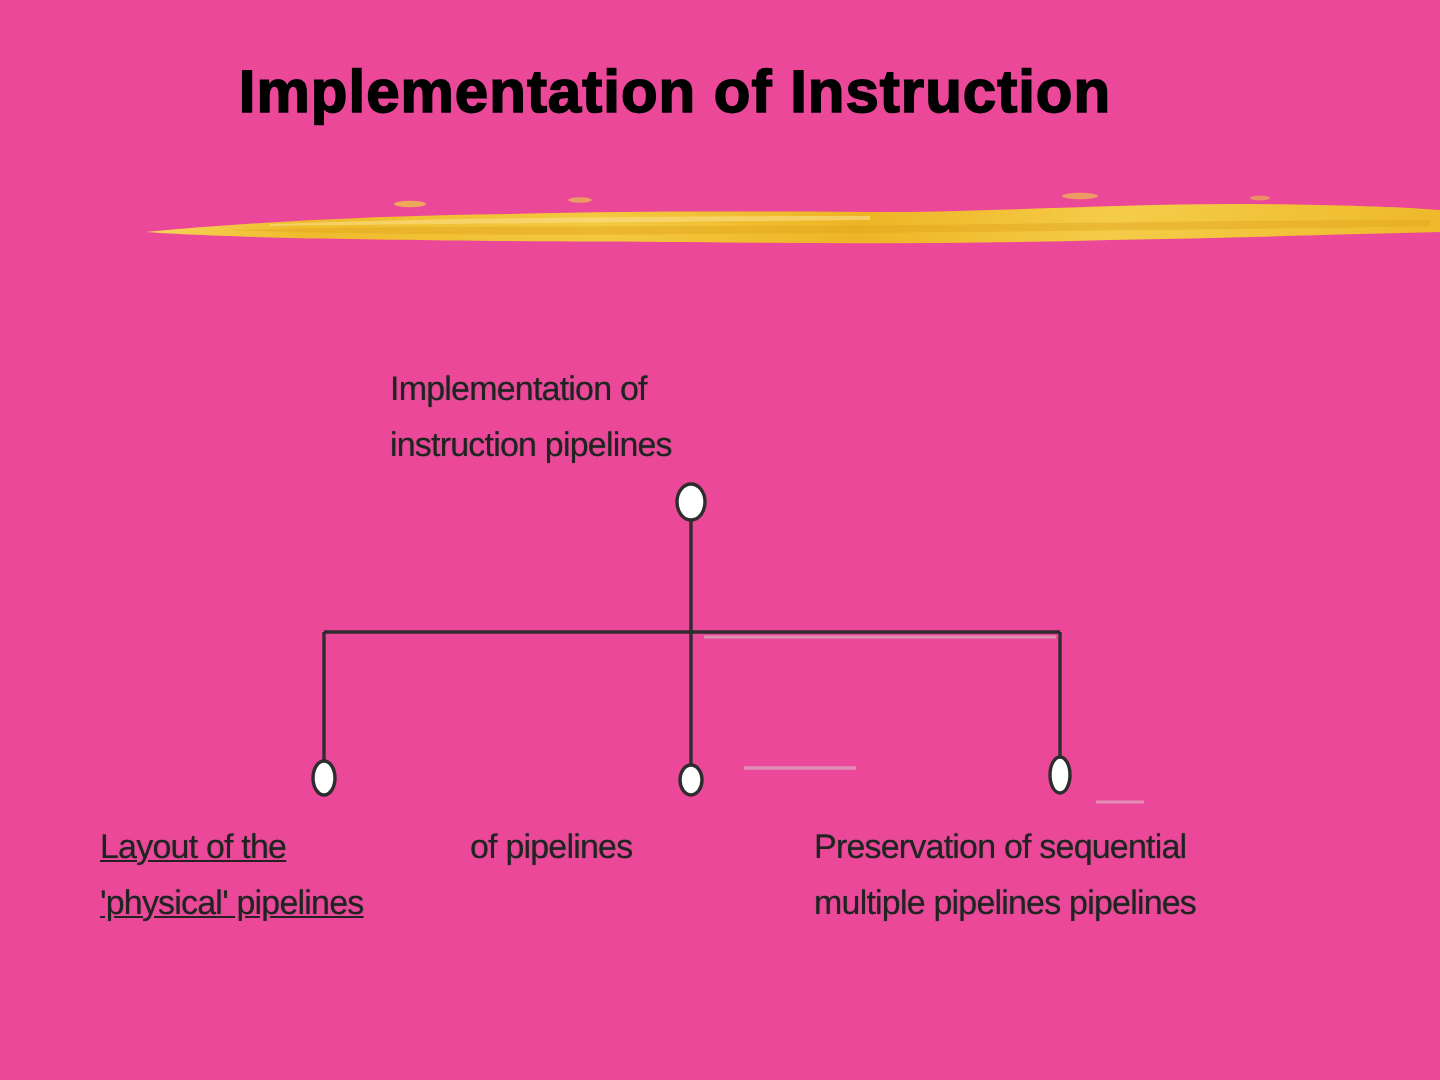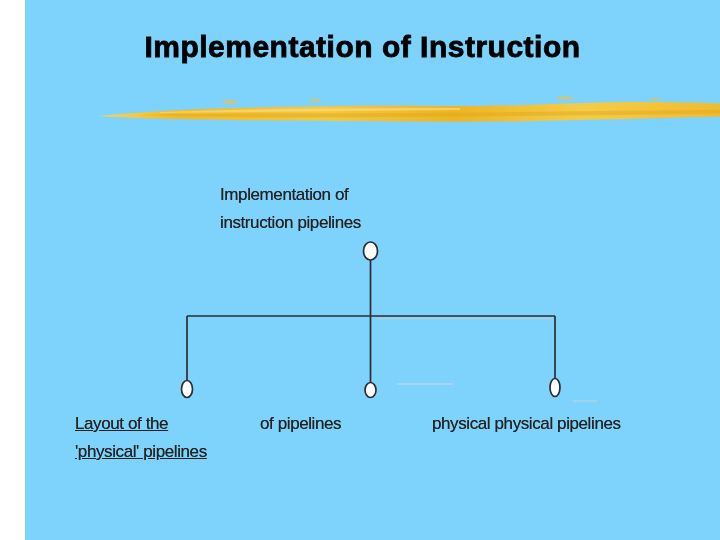--- a/index.html
+++ b/index.html
@@ -10,22 +10,21 @@
   body {
     width: 720px;
     height: 540px;
     position: relative;
     overflow: hidden;
     font-family: "Liberation Sans", sans-serif;
   }
   .slide {
     position: absolute;
     inset: 0;
-    background: #7dd3fc;
-    margin-left: 25px;
+    background: #ec4899;
   }
   
   .title {
     position: absolute;
     left: 70px;
     top: 30px;
     width: 535px;
     text-align: center;
     color: #000000;
     font-weight: bold;
@@ -139,16 +138,17 @@
   <div class="node-label leaf-label-1">
     <span class="nline">Layout of the</span>
     <span class="nline">'physical' pipelines</span>
   </div>
 
   <div class="node-label leaf-label-2">
     <span class="nline">of pipelines</span>
   </div>
 
   <div class="node-label leaf-label-3">
-    <span class="nline">physical physical pipelines</span>
+    <span class="nline">Preservation of sequential</span>
+    <span class="nline">multiple pipelines pipelines</span>
   </div>
 
 </div>
 
 </body></html>

